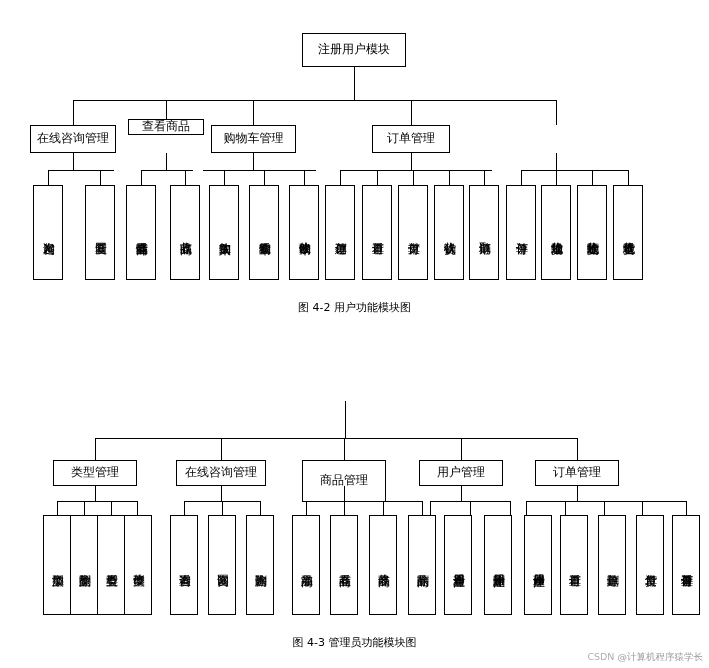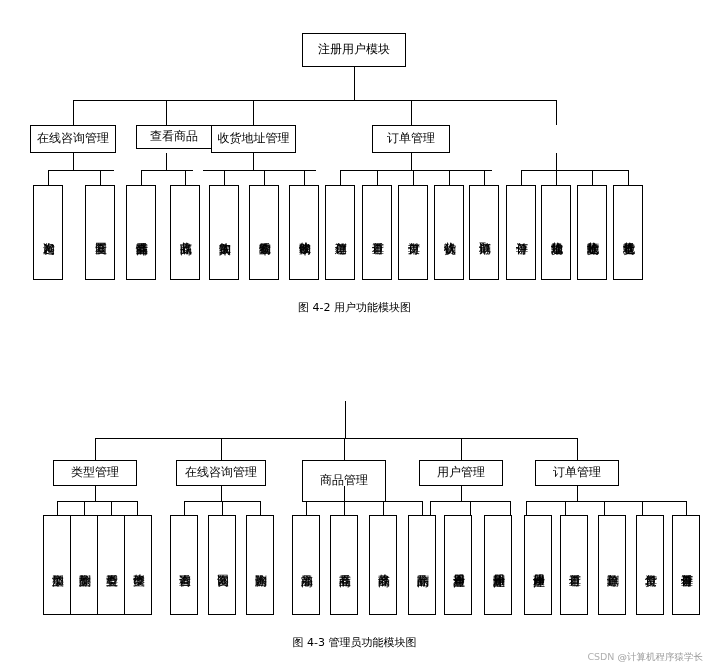--- a/index.html
+++ b/index.html
@@ -53,22 +53,22 @@
 
   <div class="ln hz" style="left:73px;top:100px;width:483px;"></div>
 
   <div class="ln vt" style="left:73px;top:100px;height:25px;"></div>
   <div class="ln vt" style="left:166px;top:100px;height:25px;"></div>
   <div class="ln vt" style="left:253px;top:100px;height:25px;"></div>
   <div class="ln vt" style="left:411px;top:100px;height:25px;"></div>
   <div class="ln vt" style="left:556px;top:100px;height:25px;"></div>
 
   <div class="node h" style="left:30px;top:125px;width:86px;height:28px;">在线咨询管理</div>
-  <div class="node h" style="left:128px;top:125px;width:76px;height:24px;margin-left:8px;">查看商品</div>
-  <div class="node h" style="left:211px;top:125px;width:85px;height:28px;">收货地址管理</div>
+  <div class="node h" style="left:128px;top:119px;width:76px;height:16px;">查看商品</div>
+  <div class="node h" style="left:211px;top:125px;width:85px;height:28px;">购物车管理</div>
   <div class="node h" style="left:372px;top:125px;width:78px;height:28px;">订单管理</div>
 
   <div class="ln vt" style="left:73px;top:153px;height:17px;"></div>
   <div class="ln vt" style="left:166px;top:153px;height:17px;"></div>
   <div class="ln vt" style="left:253px;top:153px;height:17px;"></div>
   <div class="ln vt" style="left:411px;top:153px;height:17px;"></div>
   <div class="ln vt" style="left:556px;top:153px;height:17px;"></div>
 
   <div class="ln hz" style="left:48px;top:170px;width:66px;"></div>
   <div class="ln hz" style="left:141px;top:170px;width:52px;"></div>

